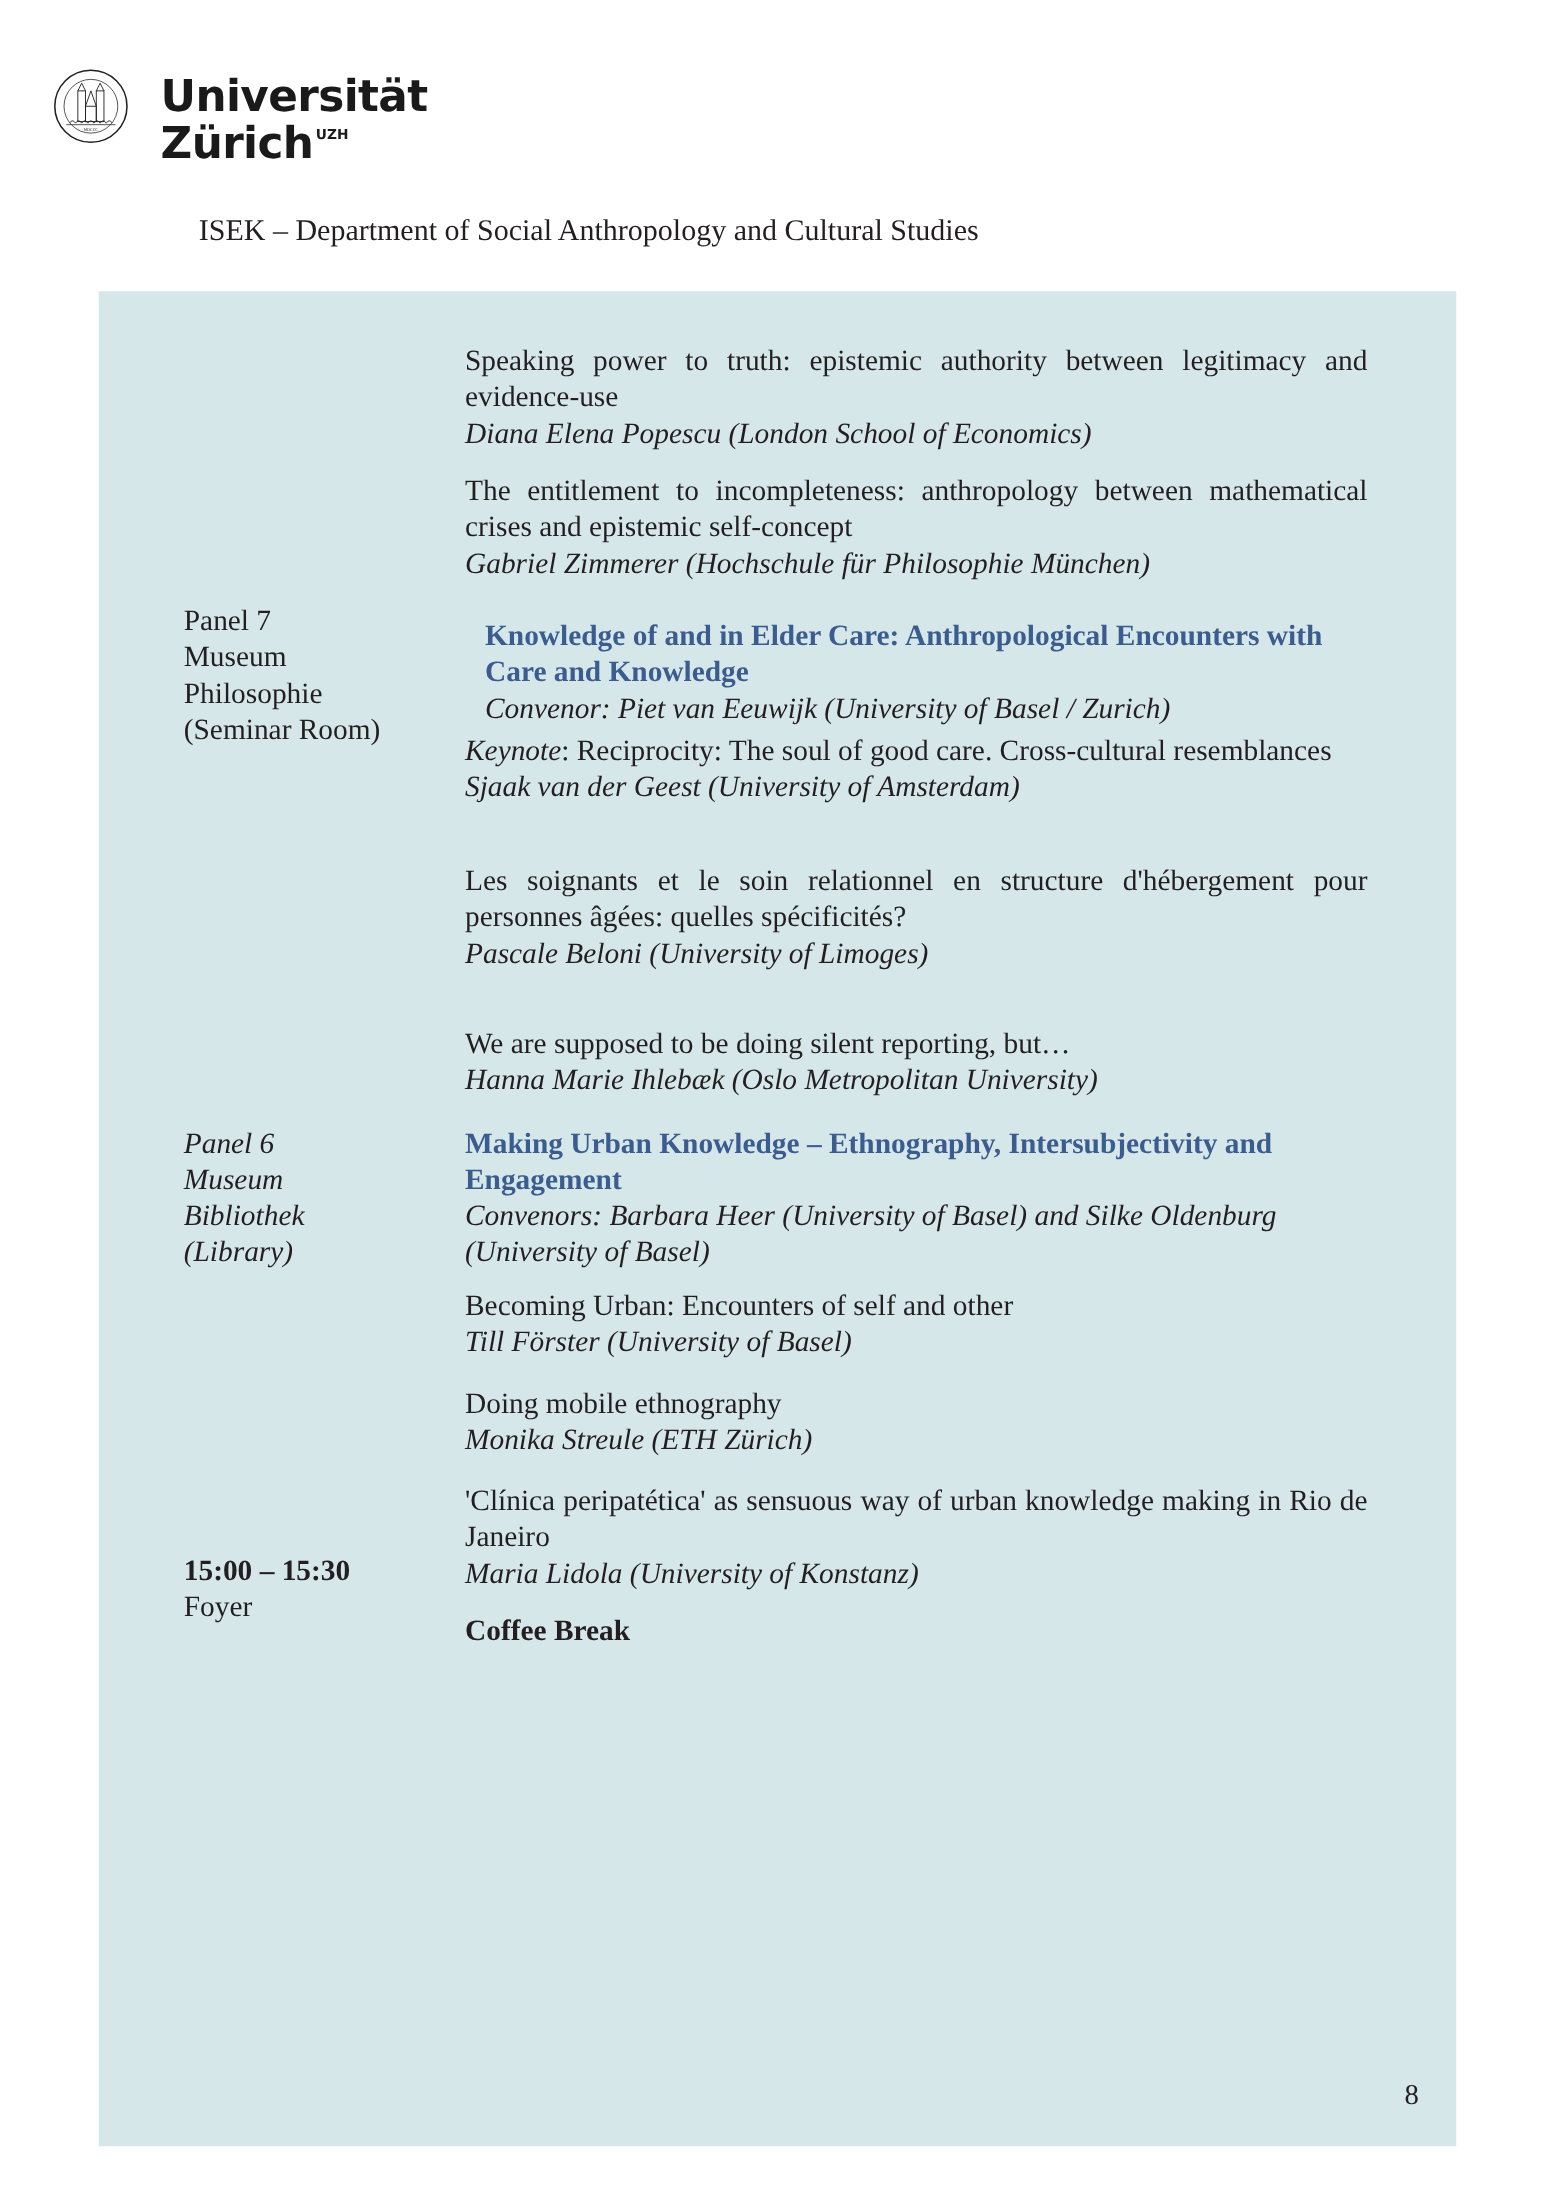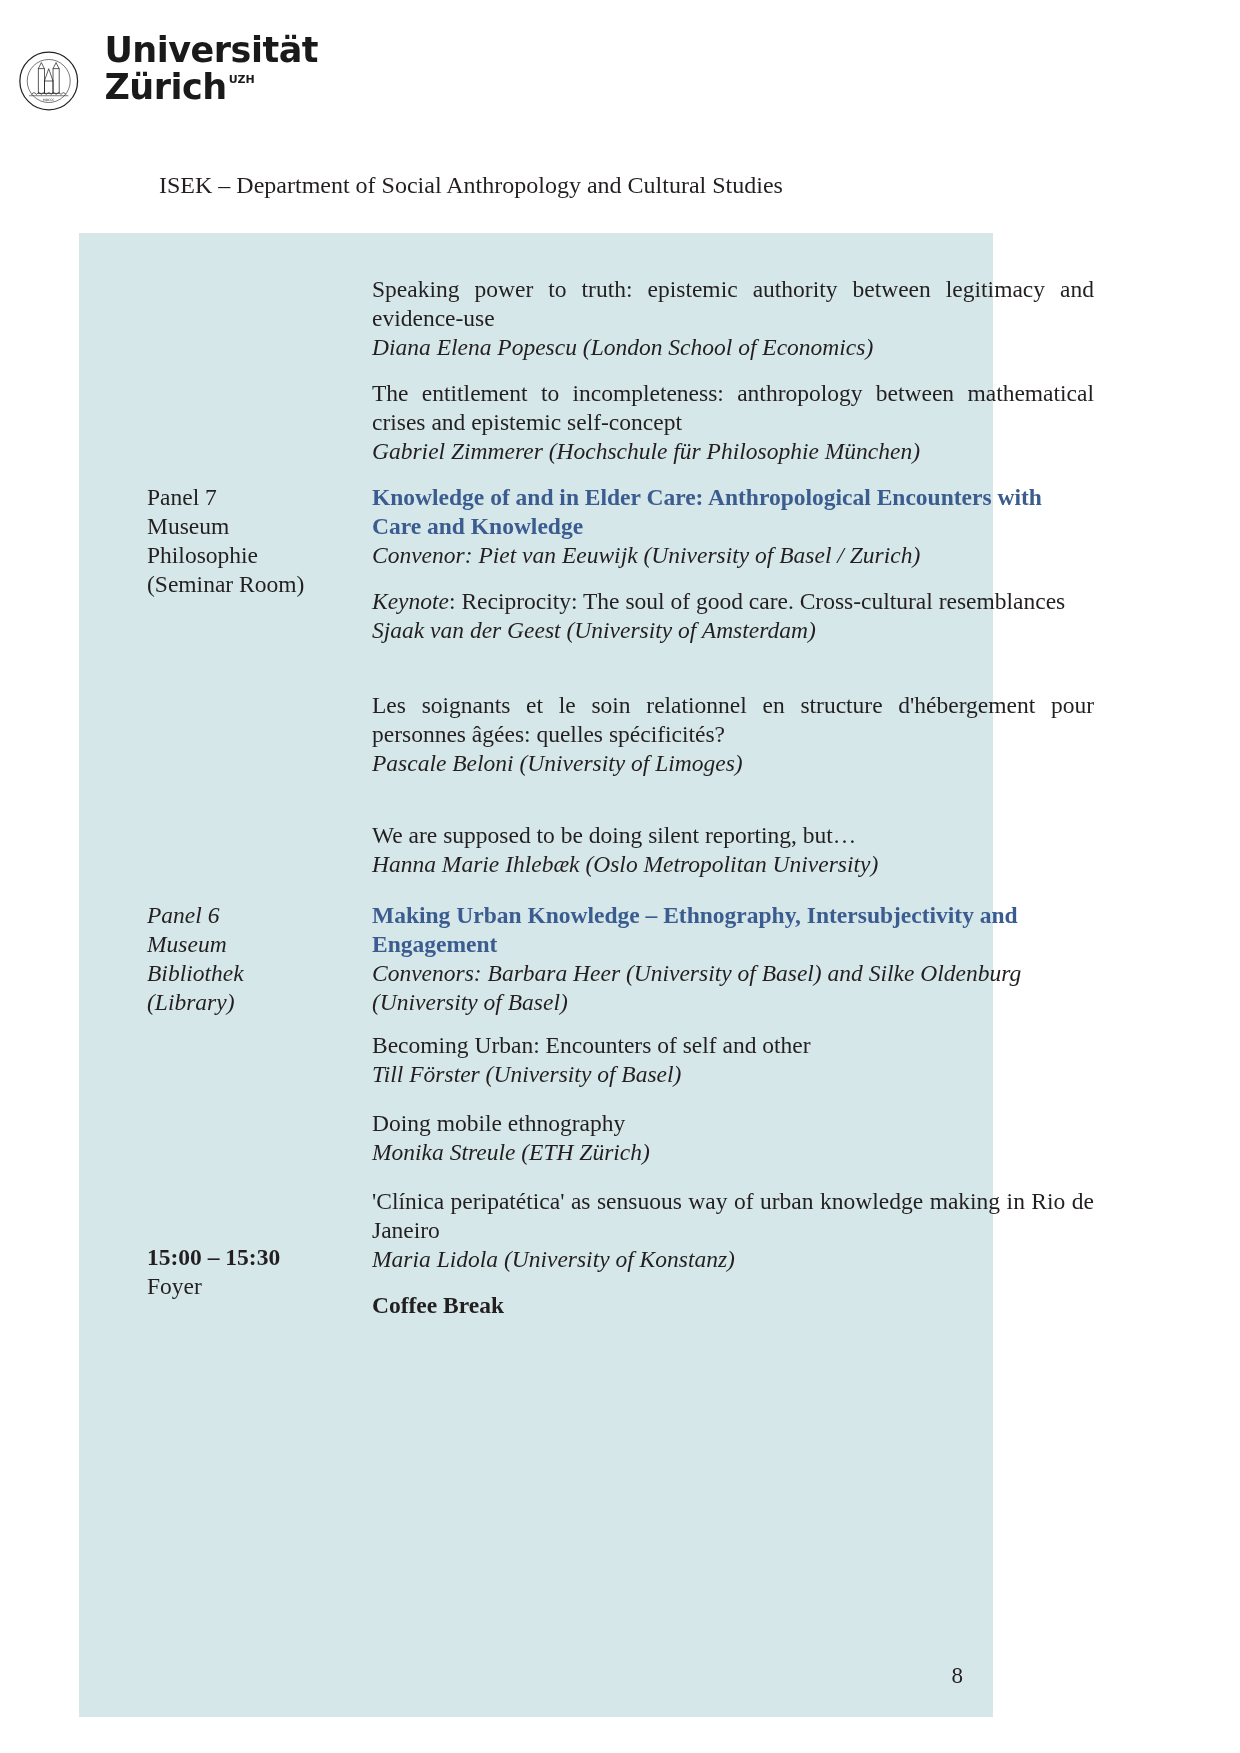--- a/index.html
+++ b/index.html
@@ -1,26 +1,26 @@
 <!DOCTYPE html>
 <html><head>
 <meta charset="utf-8">
 <style>
   html, body { margin:0; padding:0; background:#ffffff; }
   body { width:1240px; height:1753px; position:relative; overflow:hidden;
          font-family: "Liberation Serif", "DejaVu Serif", serif; color:#231f20; }
-  .logo { position:absolute; left:18px; top:33px; width:300px; height:100px; display:flex; align-items:flex-start;gap:12px; }
+  .logo { position:absolute; left:42px; top:33px; width:300px; height:100px; display:flex; align-items:flex-end;gap:12px; }
   .seal { width:96px; height:96px; }
   .wordmark { margin-left:13px; font-family:"DejaVu Sans", "Liberation Sans", sans-serif; font-weight:bold;
               color:#1a1a1a; line-height:1.0; letter-spacing:-0.5px; }
   .wordmark .l1 { font-size:35px; display:block; }
   .wordmark .l2 { font-size:35px; display:block; margin-top:2px; }
   .wordmark sup { font-size:11px; vertical-align:top; position:relative; top:4px; margin-left:2px; letter-spacing:0; }
   .dept { position:absolute; left:146px; top:172px; font-size:24px; color:#231f20;margin-left:13px; }
-  .panel { position:absolute; left:79px; top:233px; width:914px; height:1484px; background:#d6e7ea; }
+  .panel { position:absolute; left:79px; top:233px; width:1086px; height:1484px; background:#d6e7ea; }
   .left { position:absolute; left:68px; font-size:23.5px; line-height:29px; }
   .right { position:absolute; left:293px; width:722px; font-size:23.5px; line-height:29px; }
   .title { display:block; }
   .just { text-align:justify; text-align-last:left; }
   .author { display:block; font-style:italic; }
   .ptitle { display:block; color:#3b5c8f; font-weight:bold; }
   .conv { display:block; font-style:italic; }
   .bold { font-weight:bold; }
   .pageno { position:absolute; right:30px; bottom:28px; font-size:23px; }
 </style>
@@ -58,21 +58,21 @@
     <span class="title">The entitlement to incompleteness: anthropology between mathematical crises and epistemic self-concept</span>
     <span class="author">Gabriel Zimmerer (Hochschule für Philosophie München)</span>
   </div>
 
   <div class="left" style="top:250px;">
     <div>Panel 7</div>
     <div>Museum</div>
     <div>Philosophie</div>
     <div>(Seminar Room)</div>
   </div>
-  <div class="right" style="top:250px;">
+  <div class="right" style="top:262px;margin-left:16px;">
     <span class="ptitle">Knowledge of and in Elder Care: Anthropological Encounters with Care and Knowledge</span>
     <span class="conv">Convenor: Piet van Eeuwijk (University of Basel / Zurich)</span>
   </div>
   <div class="right just" style="top:354px;">
     <span class="title"><em>Keynote</em><span>: Reciprocity: The soul of good care. Cross-cultural resemblances</span></span>
     <span class="author">Sjaak van der Geest (University of Amsterdam)</span>
   </div>
   <div class="right just" style="top:458px;">
     <span class="title" style="text-align:justify;">Les soignants et le soin relationnel en structure d'hébergement pour personnes âgées: quelles spécificités?</span>
     <span class="author">Pascale Beloni (University of Limoges)</span>

